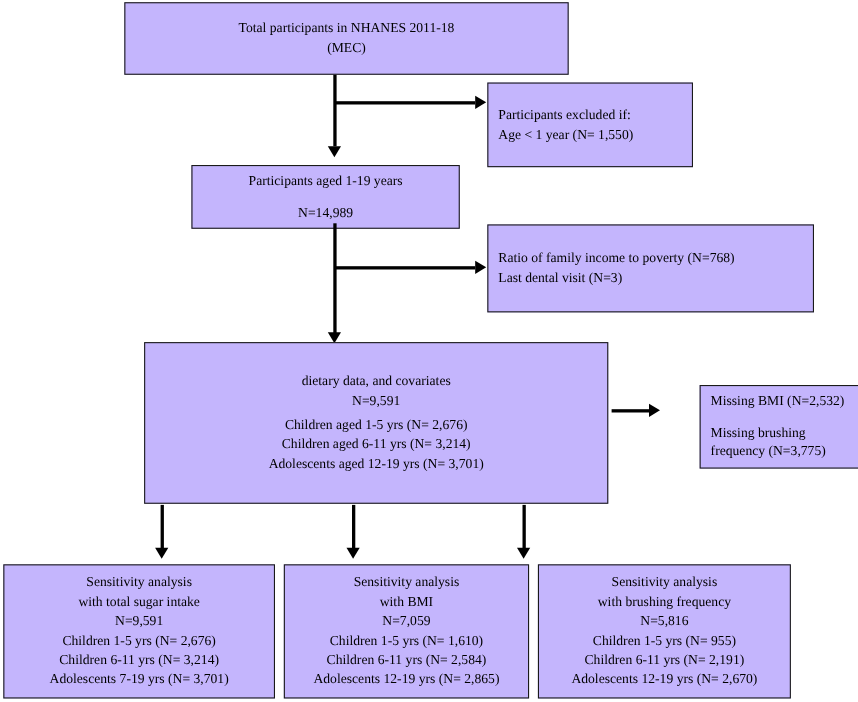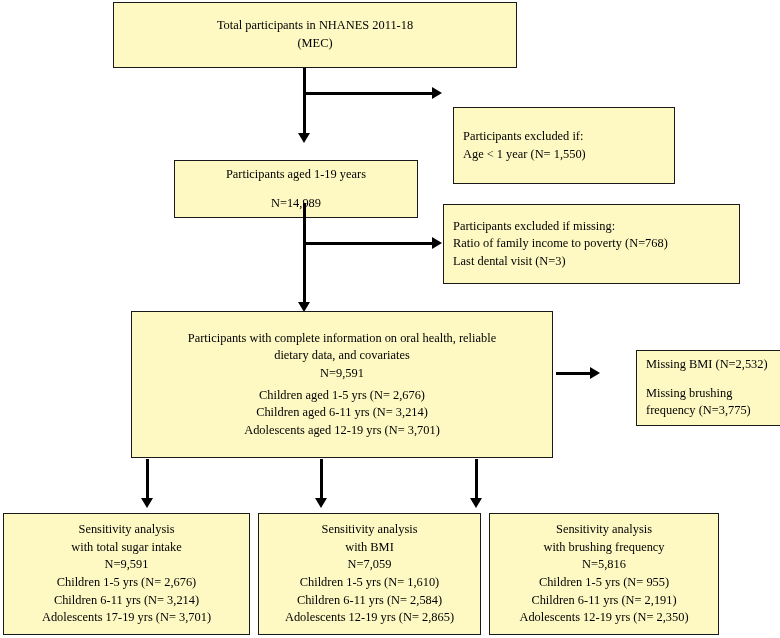--- a/index.html
+++ b/index.html
@@ -13,21 +13,21 @@
     height: 638px;
     background: #ffffff;
     font-family: "Liberation Serif", "DejaVu Serif", serif;
     color: #000000;
     overflow: hidden;
   }
   .box {
     position: absolute;
     box-sizing: border-box;
     border: 1.4px solid #1a1a1a;
-    background: #fef9c3;
+    background: #c4b5fd;
     display: flex;
     flex-direction: column;
     justify-content: center;
     font-size: 12.4px;
     line-height: 1.42;
   }
   .box.center { align-items: center; text-align: center; }
   .box.left { align-items: flex-start; text-align: left; padding-left: 9px; }
   .line { display: block; white-space: nowrap; }
   .line.gap-before { margin-top: 4px; }
@@ -70,44 +70,42 @@
     <span class="line">Total participants in NHANES 2011-18</span>
     <span class="line">(MEC)</span>
   </div>
 
   <div class="vline" style="left:303px; top:68px; height:65px;"></div>
   <div class="arrow-down" style="left:297.8px; top:133px;"></div>
 
   <div class="hline" style="left:305px; top:92px; width:127px;"></div>
   <div class="arrow-right" style="left:432px; top:86.8px;"></div>
 
-  <div class="box left" style="left:453px; top:75px; width:222px; height:77px;margin-top:32px;">
+  <div class="box left" style="left:443px; top:75px; width:187px; height:77px;">
     <span class="line">Participants excluded if:</span>
     <span class="line">Age &lt; 1 year (N= 1,550)</span>
   </div>
 
-  <div class="box center" style="left:174px; top:160px; width:244px; height:58px;">
+  <div class="box center" style="left:174px; top:150px; width:244px; height:58px;">
     <span class="line gap-after">Participants aged 1-19 years</span>
     <span class="line">N=14,989</span>
   </div>
 
   <div class="vline" style="left:303px; top:203px; height:100px;"></div>
   <div class="arrow-down" style="left:297.8px; top:302px;"></div>
 
   <div class="hline" style="left:305px; top:242px; width:127px;"></div>
   <div class="arrow-right" style="left:432px; top:236.8px;"></div>
 
   <div class="box left" style="left:443px; top:204px; width:297px; height:80px;">
-    <span class="line">Participants excluded if missing:</span>
     <span class="line">Ratio of family income to poverty (N=768)</span>
     <span class="line">Last dental visit (N=3)</span>
   </div>
 
   <div class="box center" style="left:131px; top:311px; width:422px; height:147px;">
-    <span class="line">Participants with complete information on oral health, reliable</span>
     <span class="line">dietary data, and covariates</span>
     <span class="line">N=9,591</span>
     <span class="line gap-before">Children aged 1-5 yrs (N= 2,676)</span>
     <span class="line">Children aged 6-11 yrs (N= 3,214)</span>
     <span class="line">Adolescents aged 12-19 yrs (N= 3,701)</span>
   </div>
 
   <div class="hline" style="left:556px; top:372px; width:34px;"></div>
   <div class="arrow-right" style="left:590px; top:366.8px;"></div>
 
@@ -125,34 +123,34 @@
 
   <div class="vline" style="left:475px; top:459px; height:40px;"></div>
   <div class="arrow-down" style="left:469.8px; top:498px;"></div>
 
   <div class="box center" style="left:3px; top:513px; width:247px; height:122px;">
     <span class="line">Sensitivity analysis</span>
     <span class="line">with total sugar intake</span>
     <span class="line">N=9,591</span>
     <span class="line">Children 1-5 yrs (N= 2,676)</span>
     <span class="line">Children 6-11 yrs (N= 3,214)</span>
-    <span class="line">Adolescents 17-19 yrs (N= 3,701)</span>
+    <span class="line">Adolescents 7-19 yrs (N= 3,701)</span>
   </div>
 
   <div class="box center" style="left:258px; top:513px; width:223px; height:122px;">
     <span class="line">Sensitivity analysis</span>
     <span class="line">with BMI</span>
     <span class="line">N=7,059</span>
     <span class="line">Children 1-5 yrs (N= 1,610)</span>
     <span class="line">Children 6-11 yrs (N= 2,584)</span>
     <span class="line">Adolescents 12-19 yrs (N= 2,865)</span>
   </div>
 
   <div class="box center" style="left:489px; top:513px; width:230px; height:122px;">
     <span class="line">Sensitivity analysis</span>
     <span class="line">with brushing frequency</span>
     <span class="line">N=5,816</span>
     <span class="line">Children 1-5 yrs (N= 955)</span>
     <span class="line">Children 6-11 yrs (N= 2,191)</span>
-    <span class="line">Adolescents 12-19 yrs (N= 2,350)</span>
+    <span class="line">Adolescents 12-19 yrs (N= 2,670)</span>
   </div>
 
 </div>
 
 </body></html>

